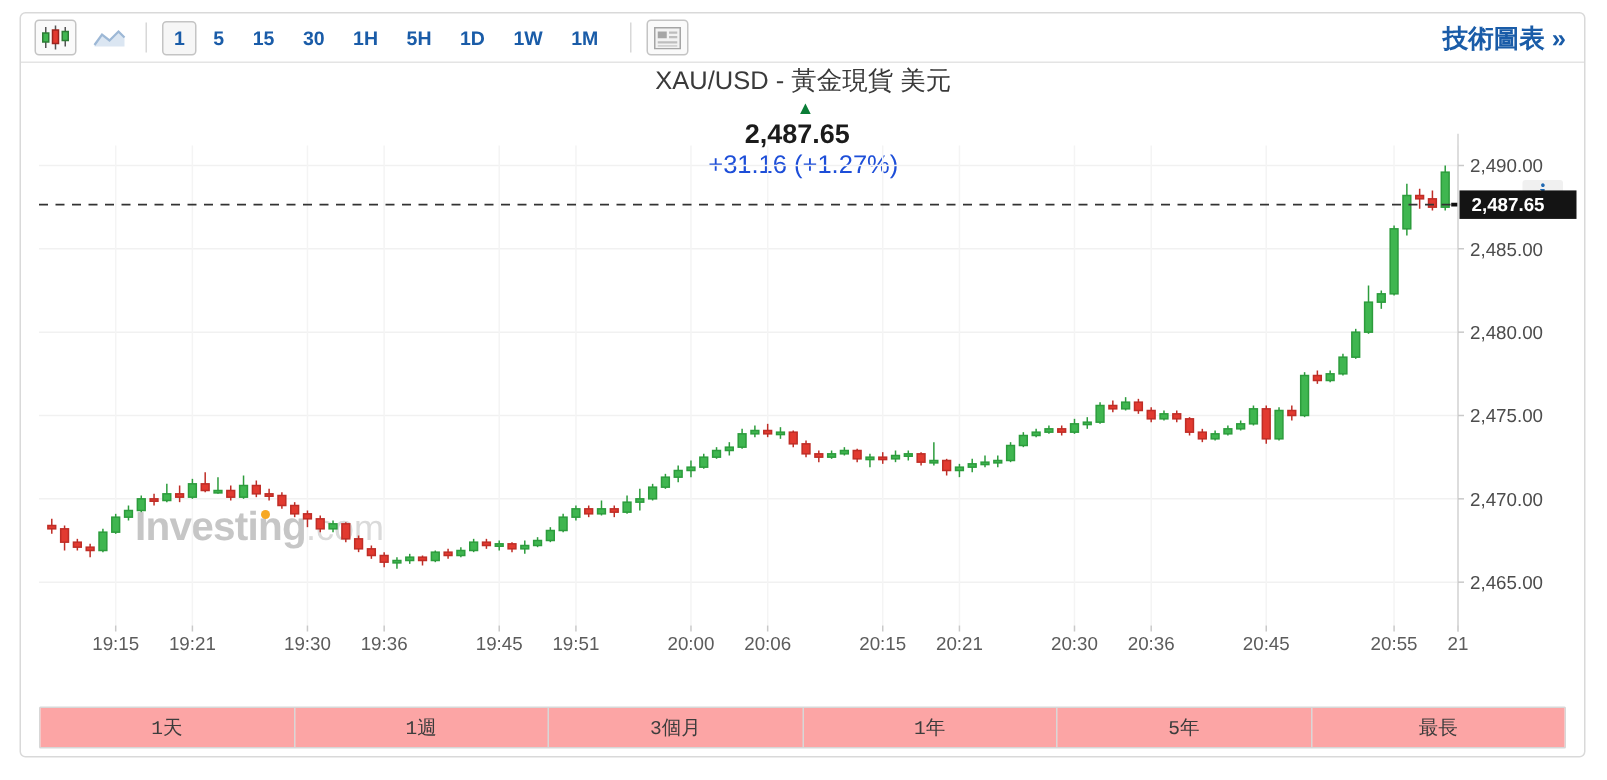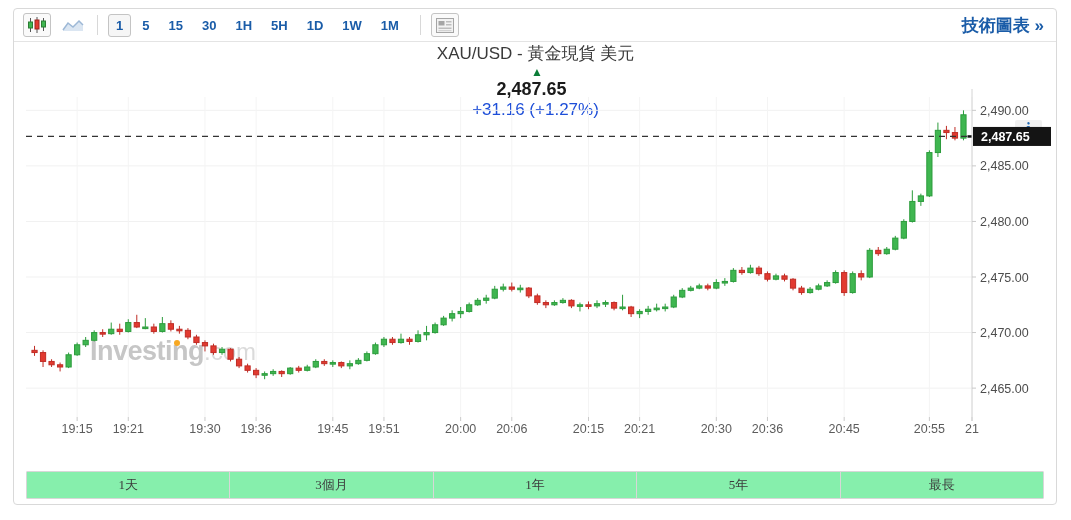--- a/index.html
+++ b/index.html
@@ -29,21 +29,21 @@
   
   .chart-region { position:relative; height:355px; }
   #chart-svg { position:relative; z-index:1; display:block; cursor:crosshair; }
   .watermark { position:absolute; z-index:0; left:40px; top:247px; white-space:nowrap; user-select:none;margin-left:36px; }
   .wm-main { font-size:27px; font-weight:bold; color:#c6c6c6; letter-spacing:-0.5px; }
   .wm-suffix { font-size:24px; color:#dadada; }
   .wm-dot { position:absolute; left:84px; top:4px; width:6px; height:6px; border-radius:50%; background:#f7a823; }
 
   
   .range-bar { display:flex; margin:27px 12px 0 12px; height:28px; border:1px solid #d7d7d7; border-radius:1px; background:#fff; }
-  .range-btn { flex:1; border:none; border-right:1px solid #d7d7d7; background:#86efac; font-size:13px; color:#3c3c3c; cursor:pointer; font-family:Liberation Serif, serif; }
+  .range-btn { flex:1; border:none; border-right:1px solid #d7d7d7; background:#fca5a5; font-size:13px; color:#3c3c3c; cursor:pointer; font-family:Liberation Mono, monospace; }
   .range-btn:last-child { border-right:none;text-align:center; }
 </style>
 </head>
 <body>
 
 <div class="widget">
 
   <div class="toolbar">
     <button class="tool-btn boxed">
       <svg width="20" height="18" viewBox="0 0 20 18">
@@ -388,19 +388,20 @@
         <text x="966" y="248.05555555555577" fill="#4d4d4d" font-size="12.5" font-family="Liberation Sans, sans-serif">2,470.00</text>
         <line x1="958" x2="962" y1="299.1111111111118" y2="299.1111111111118" stroke="#c9c9c9" stroke-width="1"></line>
         <text x="966" y="303.6111111111118" fill="#4d4d4d" font-size="12.5" font-family="Liberation Sans, sans-serif">2,465.00</text>
         <rect x="959" y="37.944444444441785" width="78" height="19" fill="#141414"></rect>
         <text x="967" y="51.944444444441785" fill="#ffffff" font-size="12.5" font-weight="bold" font-family="Liberation Sans, sans-serif">2,487.65</text>
       </svg>
   </div>
 
   <div class="range-bar" id="range-bar">
       <button class="range-btn">1天</button>
+      <button class="range-btn">1週</button>
       <button class="range-btn">3個月</button>
       <button class="range-btn">1年</button>
       <button class="range-btn">5年</button>
       <button class="range-btn">最長</button>
     </div>
 
 </div>
 
 </body></html>

